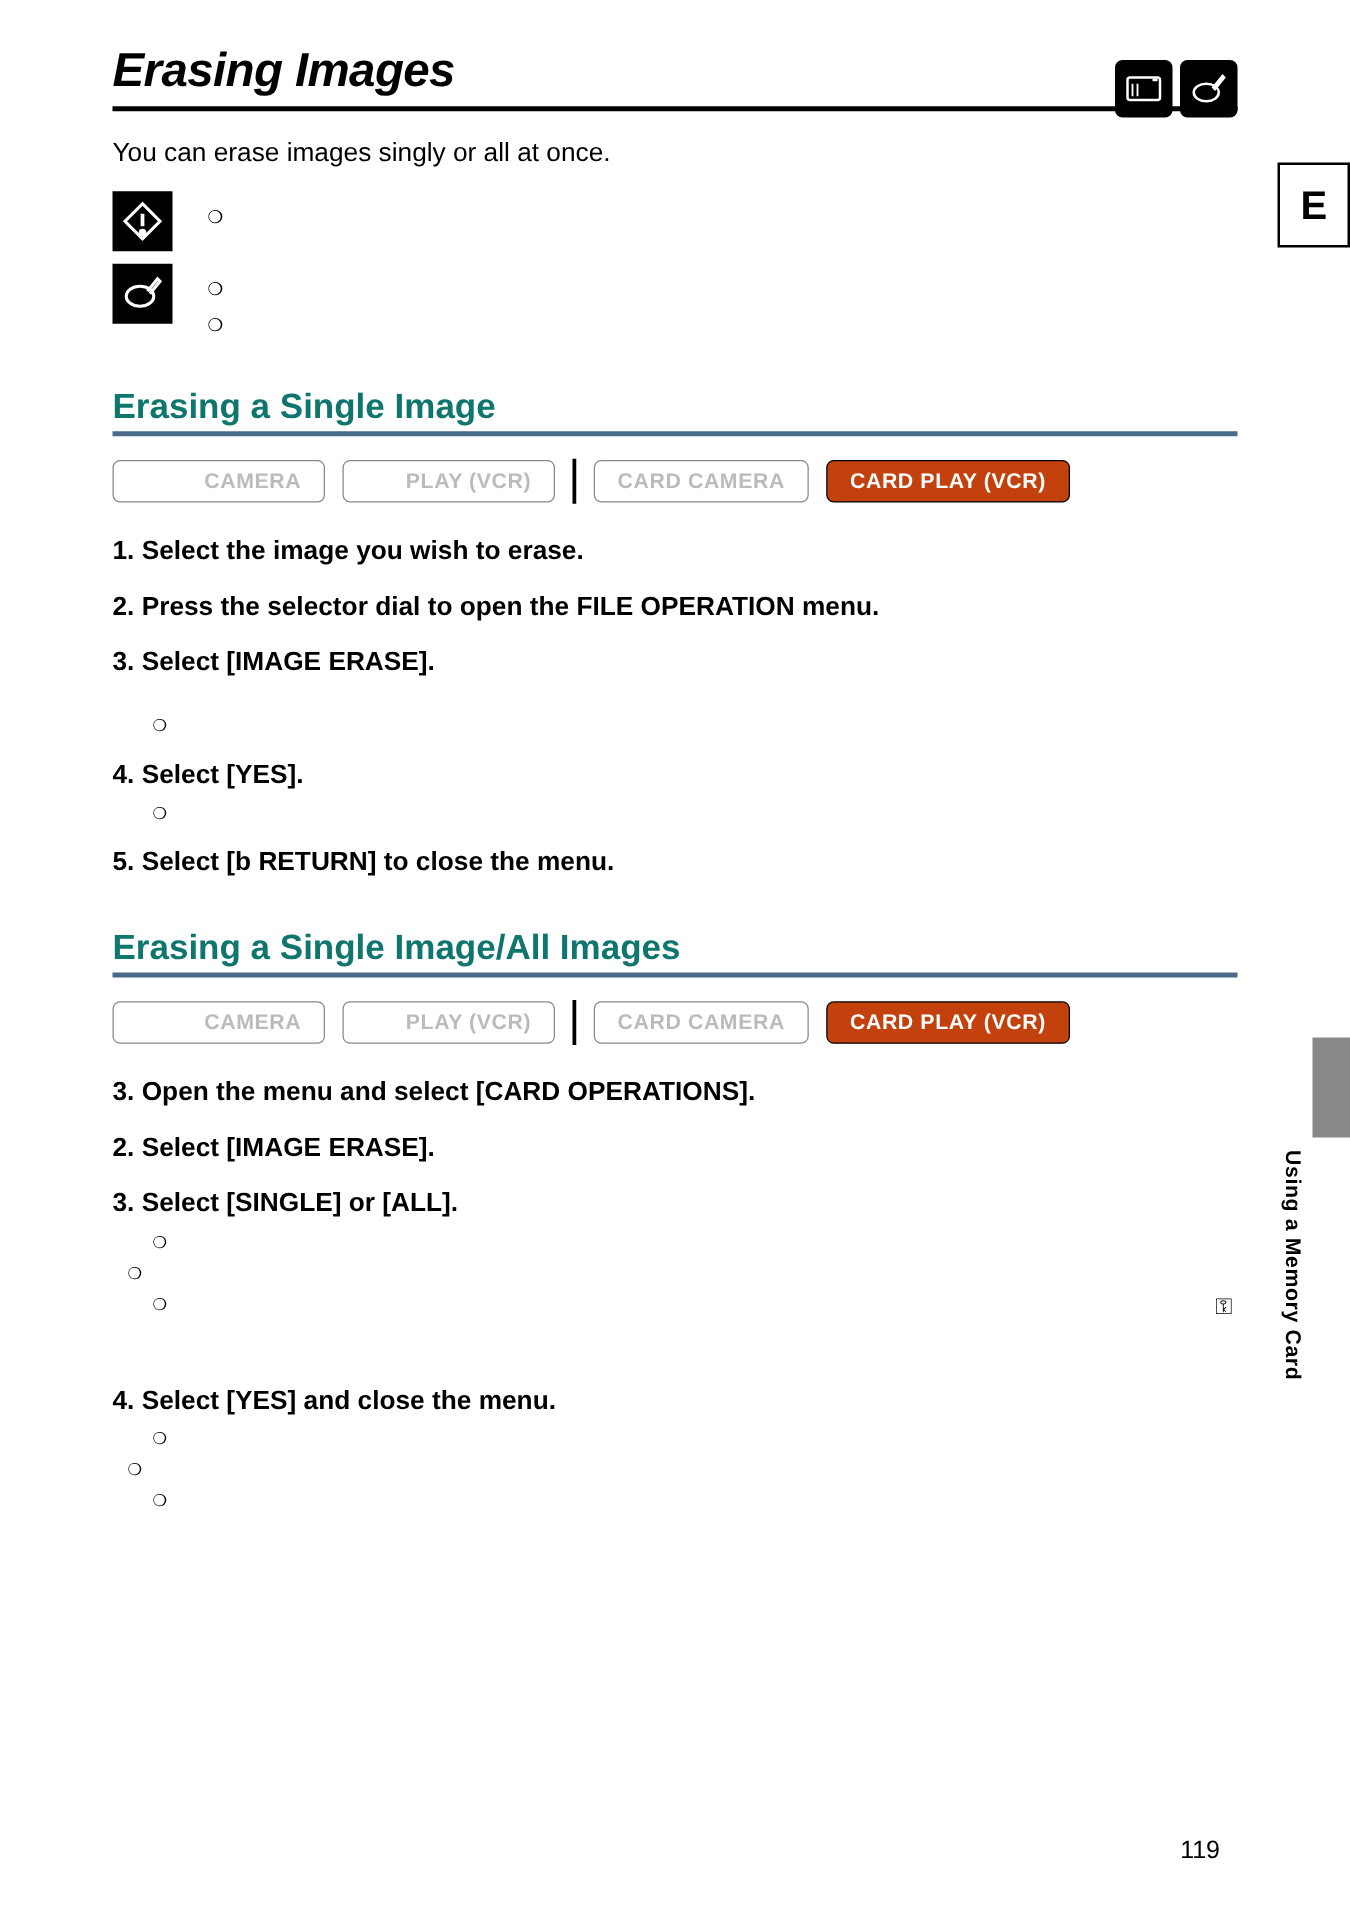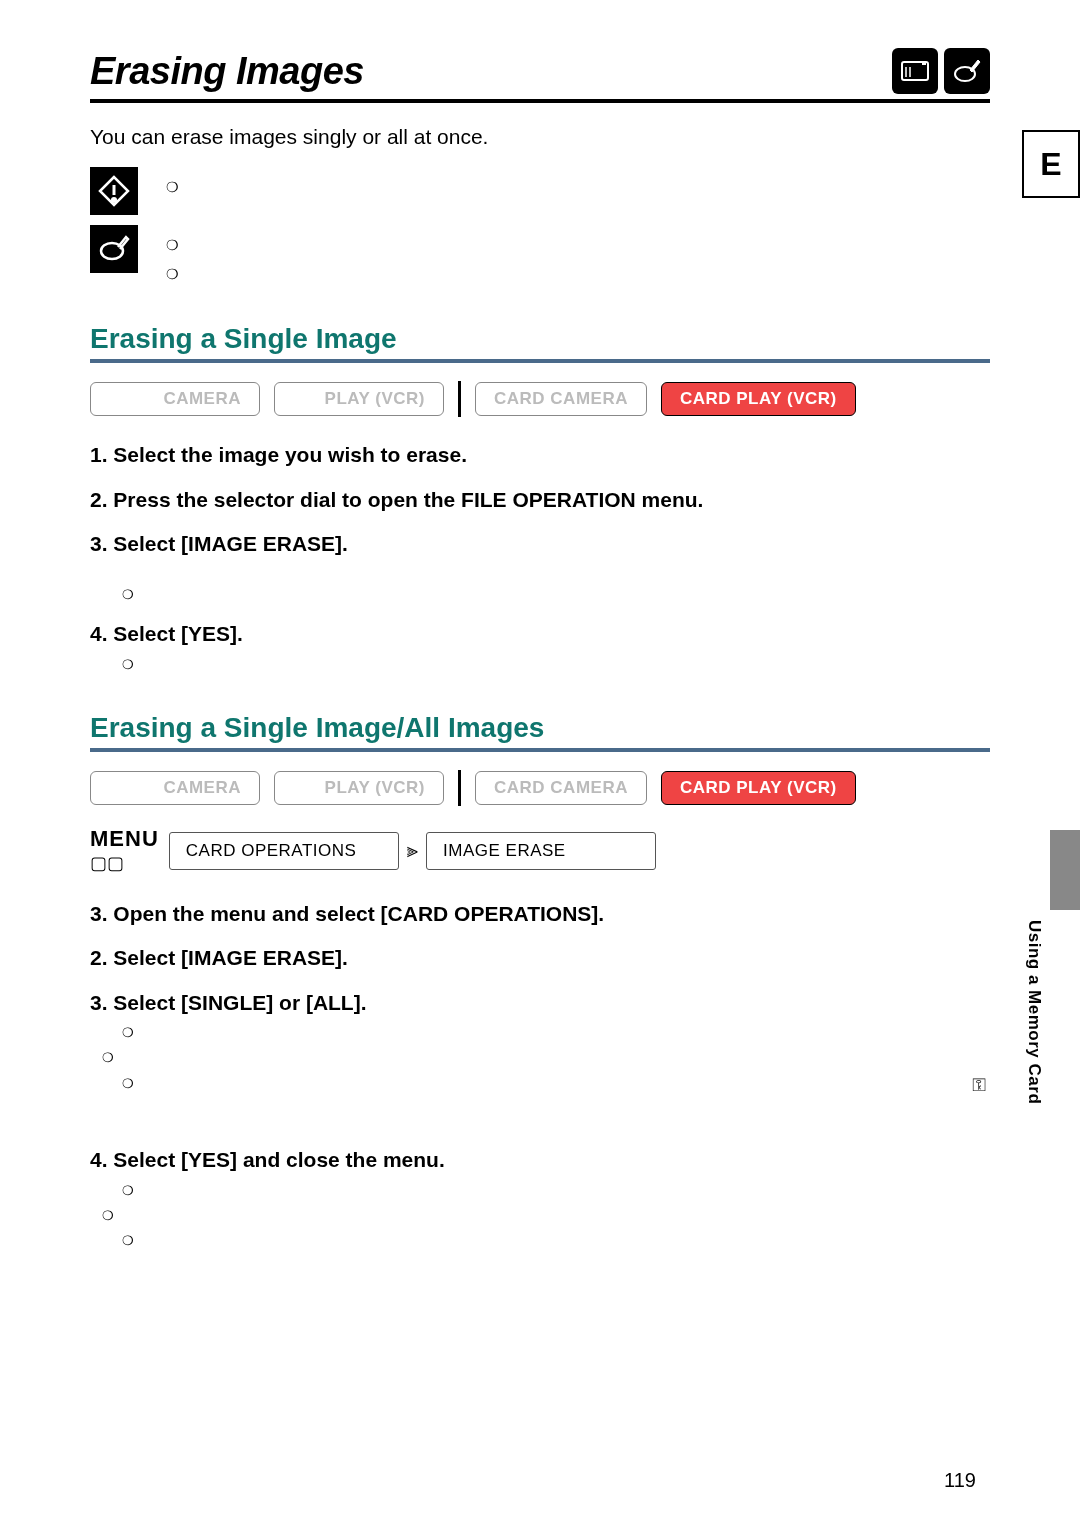--- a/index.html
+++ b/index.html
@@ -5,21 +5,21 @@
   * { box-sizing: border-box; margin: 0; padding: 0; }
   body {
     font-family: Arial, Helvetica, sans-serif;
     background: #fff;
     width: 1080px;
     height: 1532px;
     position: relative;
     color: #000;
   }
   .page {
-    padding: 50px 90px 40px 90px;
+    padding: 36px 90px 40px 90px;
     position: relative;
     height: 100%;
   }
   .page-title {
     font-size: 38px;
     font-weight: bold;
     font-style: italic;
     letter-spacing: -0.5px;
     margin-bottom: 6px;
   }
@@ -95,21 +95,21 @@
     border-radius: 6px;
     padding: 6px 18px;
     font-size: 17px;
     font-weight: bold;
     letter-spacing: 0.5px;
     color: #bbb;
     text-align: right;
     min-width: 170px;
   }
   .mode-box.active {
-    background: #ef4444;
+    background: #c2410c;
     color: #fff;
     border-color: #000;
   }
   .mode-sep {
     width: 3px;
     height: 36px;
     background: #000;
   }
   .steps {
     font-size: 21px;
@@ -282,41 +282,35 @@
       </div>
   </div>
   <ol class="steps">
     <li>4. Select [YES].</li>
   </ol>
   <div class="sub">
     <div class="b">
         <span></span>
       </div>
   </div>
+  <ol class="steps">
+    <li>5. Select [b  RETURN] to close the menu.</li>
+  </ol>
 
   <h2 class="section-heading">Erasing a Single Image/All Images</h2>
   <div class="section-rule"></div>
 
   <div class="mode-row">
     <div class="mode-box">CAMERA</div>
     <div class="mode-box">PLAY (VCR)</div>
     <div class="mode-sep"></div>
     <div class="mode-box">CARD CAMERA</div>
     <div class="mode-box active">CARD PLAY (VCR)</div>
   </div>
 
-  <div class="menu-row">
-    <div>
-      <div class="menu-label">MENU</div>
-      <span class="book-icon">▢▢</span>
-    </div>
-    <div class="menu-box">CARD OPERATIONS</div>
-    <span class="triangle">⫸</span>
-    <div class="menu-box">IMAGE ERASE</div>
-  </div>
 
   <ol class="steps">
     <li>3. Open the menu and select [CARD OPERATIONS].</li>
     <li>2. Select [IMAGE ERASE].</li>
     <li>3. Select [SINGLE] or [ALL].</li>
   </ol>
   <div class="sub">
     <div class="b">
         <span></span>
       </div>

